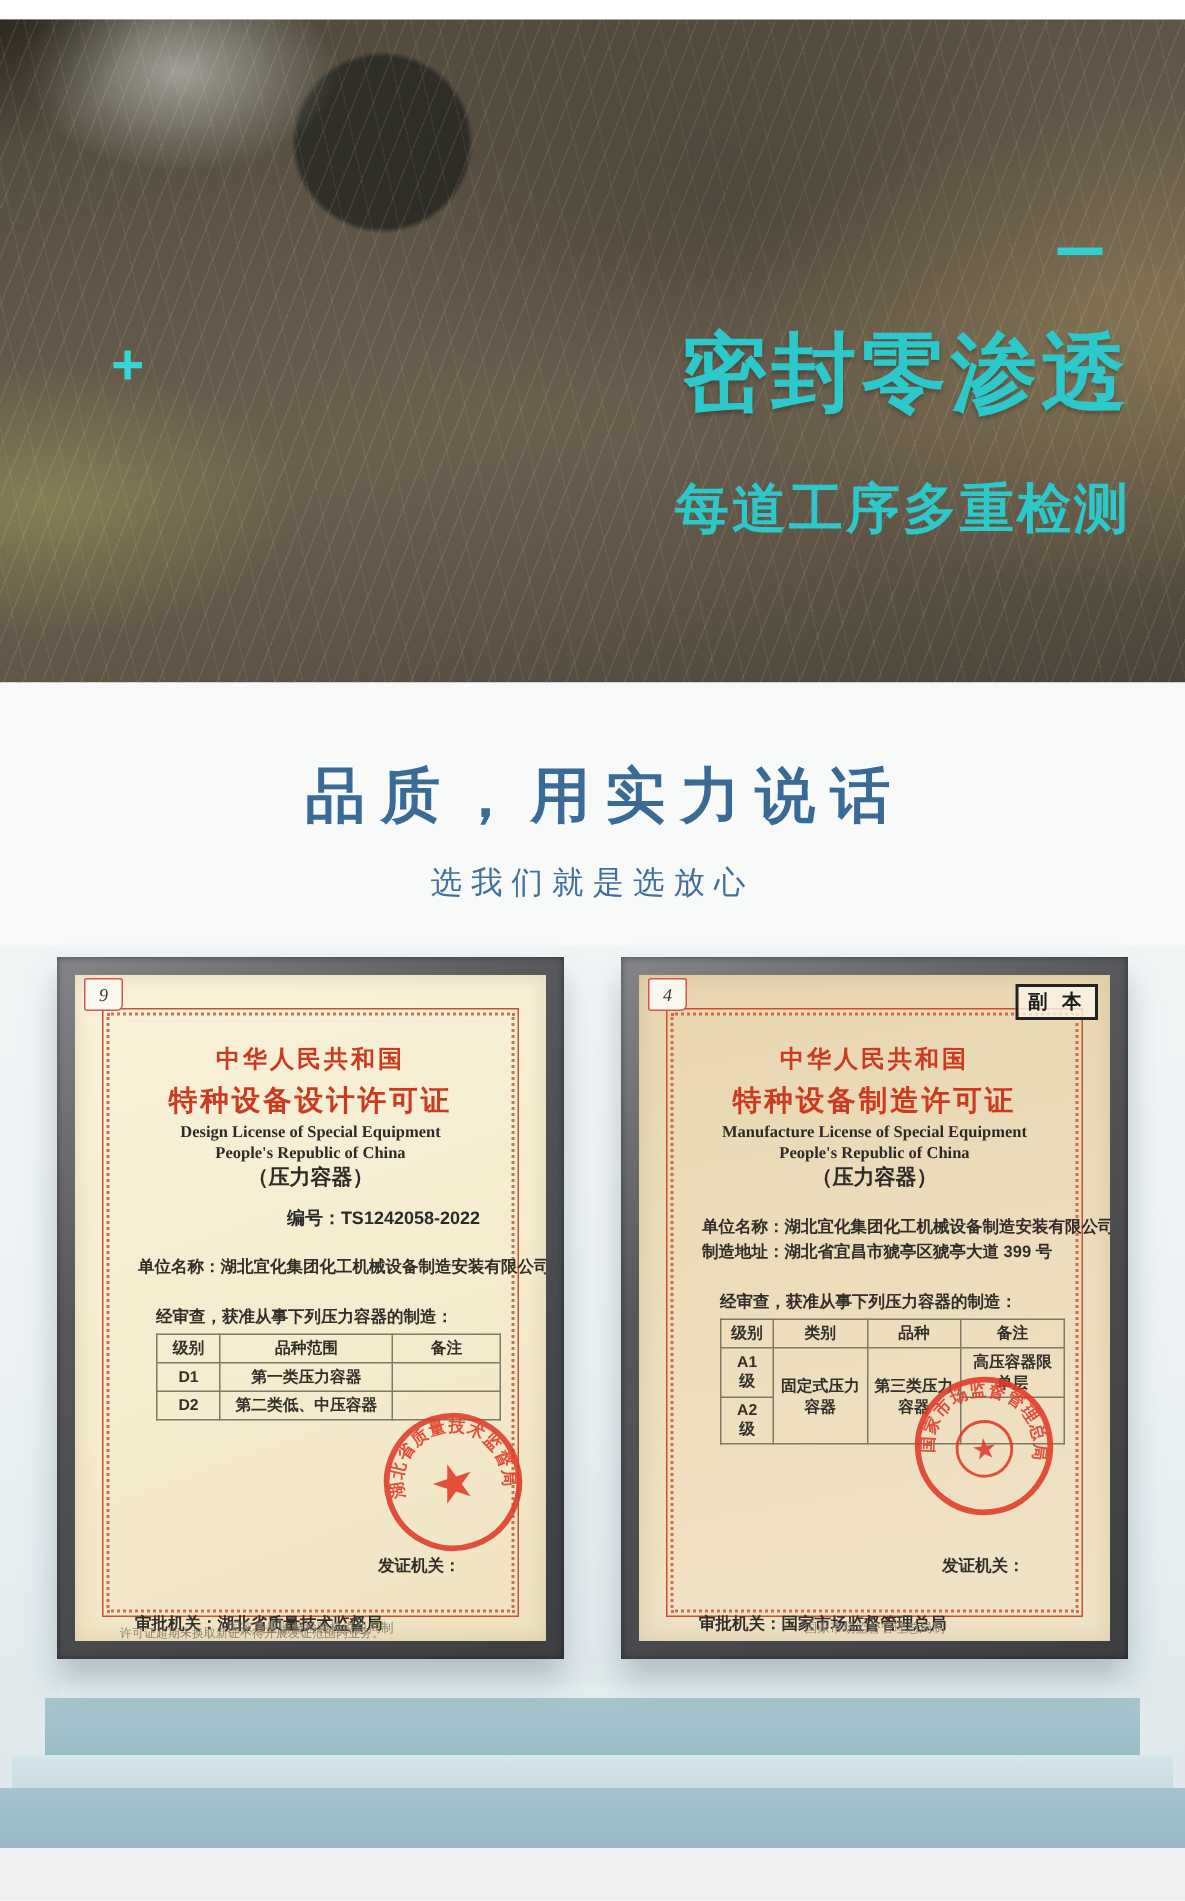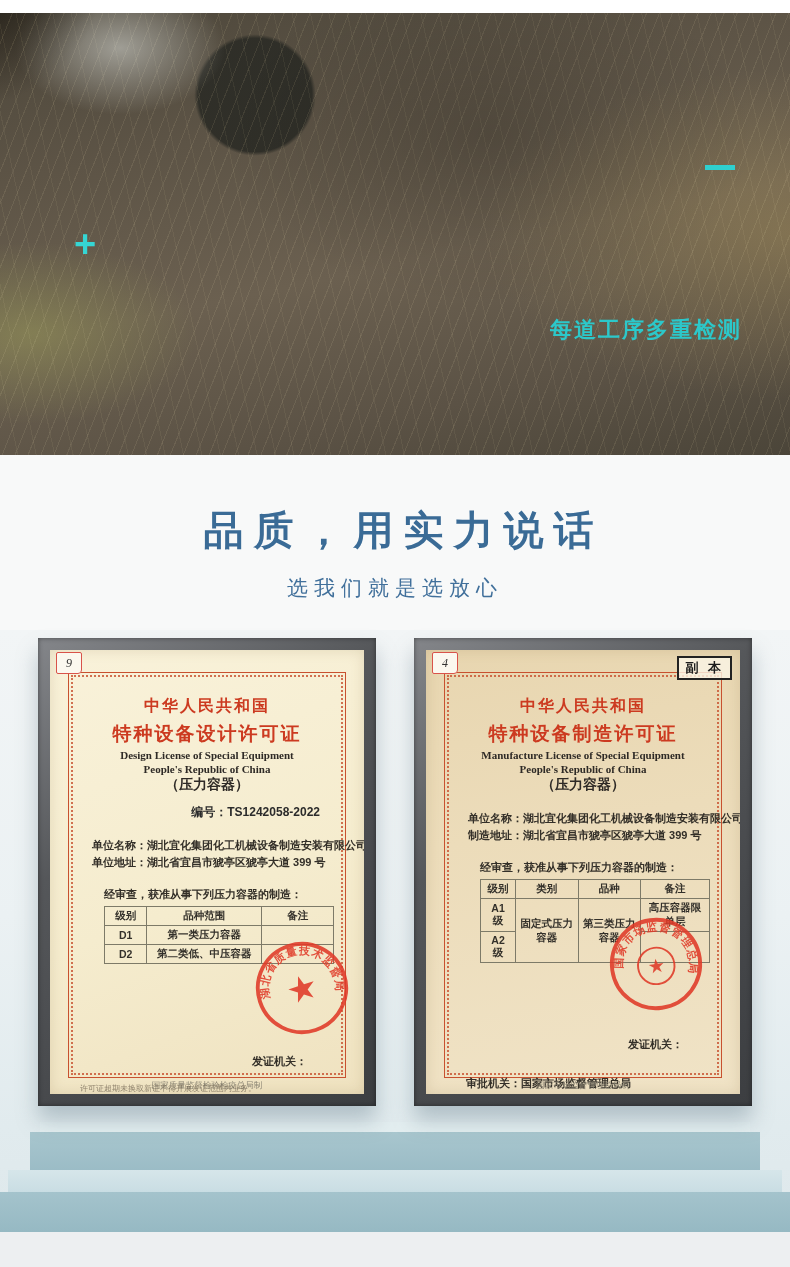--- a/index.html
+++ b/index.html
@@ -20,21 +20,21 @@
   .hero::before { content:""; position:absolute; inset:0;
     background:
       repeating-linear-gradient(112deg, rgba(225,205,145,0) 0 11px, rgba(225,205,145,.10) 11px 12px),
       repeating-linear-gradient(78deg, rgba(225,205,145,0) 0 17px, rgba(210,190,130,.07) 17px 18px);
     mix-blend-mode:screen; }
   .hero::after { content:""; position:absolute; inset:0;
     background: radial-gradient(ellipse 380px 240px at 62% 28%, rgba(0,0,0,.18), transparent 70%); }
   .hero-plus { position:absolute; left:74px; top:212px; color:#35d6d4; font-size:38px; font-weight:bold; line-height:1; z-index:3; }
   .hero-dash { position:absolute; left:705px; top:152px; width:30px; height:5px; background:#2fd0cf; z-index:3; }
   .hero-title { position:absolute; right:36px; top:198px; z-index:3; color:#2cc8ca; font-size:57px; font-weight:bold; letter-spacing:3px; white-space:nowrap; text-shadow:0 2px 3px rgba(0,0,0,.25); }
-  .hero-sub { position:absolute; right:48px; z-index:3; color:#2cc8ca; font-size:22px; font-weight:bold; letter-spacing:2px; white-space:nowrap; }
+  .hero-sub { position:absolute; right:36px; z-index:3; color:#2cc8ca; font-size:36px; font-weight:bold; letter-spacing:2px; white-space:nowrap; }
   .hero-sub.s1 { top:302px; }
   .hero-sub.s2 { top:346px; }
 
   
   .quality { position:absolute; top:455px; left:0; width:790px; height:175px; background:#f8f9f9; text-align:center; }
   .quality-title { margin-top:48px; color:#3a6b96; font-size:40px; font-weight:bold; letter-spacing:10px;padding-left:17px; }
   .quality-sub { margin-top:16px; color:#41709b; font-size:21px; letter-spacing:6px; }
 
   
   .certs { position:absolute; top:630px; left:0; width:790px; height:637px;
@@ -89,20 +89,21 @@
   .step2-front { position:absolute; left:0; right:0; top:562px; height:40px; background:linear-gradient(180deg,#a4c3cc,#96b9c3); }
 </style>
 </head>
 <body>
 
 <div class="page">
 
   <section class="hero">
     <span class="hero-plus">+</span>
     <span class="hero-dash"></span>
+    <h1 class="hero-title">密封零渗透</h1>
     <p class="hero-sub s1">每道工序多重检测</p>
   </section>
 
   <section class="quality">
     <h2 class="quality-title">品质，用实力说话</h2>
     <p class="quality-sub">选我们就是选放心</p>
   </section>
 
   <section class="certs">
     <div class="floor"></div>
@@ -120,23 +121,20 @@
           <div class="t-cn2">特种设备设计许可证</div>
           <div class="t-en">Design License of Special Equipment</div>
           <div class="t-en">People's Republic of China</div>
           <div class="t-scope">（压力容器）</div>
           <div class="serial">
             <span class="lbl">编号：</span><span>TS1242058-2022</span>
           </div>
           <div class="fields">
             <div class="field">
               <span>单位名称：</span><span>湖北宜化集团化工机械设备制造安装有限公司</span>
-            </div>
-            <div class="field">
-              <span>单位地址：</span><span>湖北省宜昌市猇亭区猇亭大道 399 号</span>
             </div>
           </div>
           <div class="intro">经审查，获准从事下列压力容器的制造：</div>
           <table class="scope">
             <tbody>
                 <tr>
               <th style="width:44px">级别</th>
               <th style="width:122px">品种范围</th>
               <th style="width:76px">备注</th>
             </tr>

